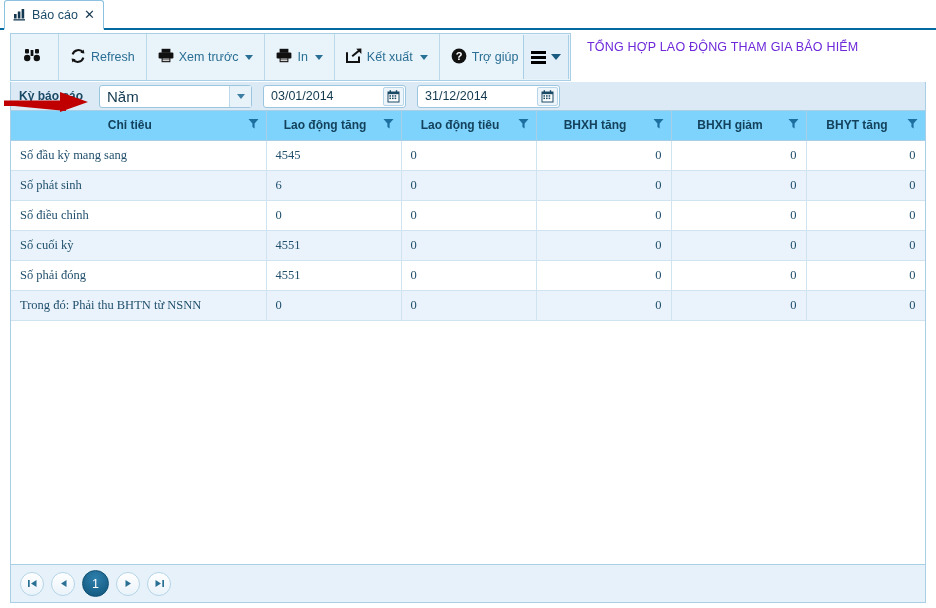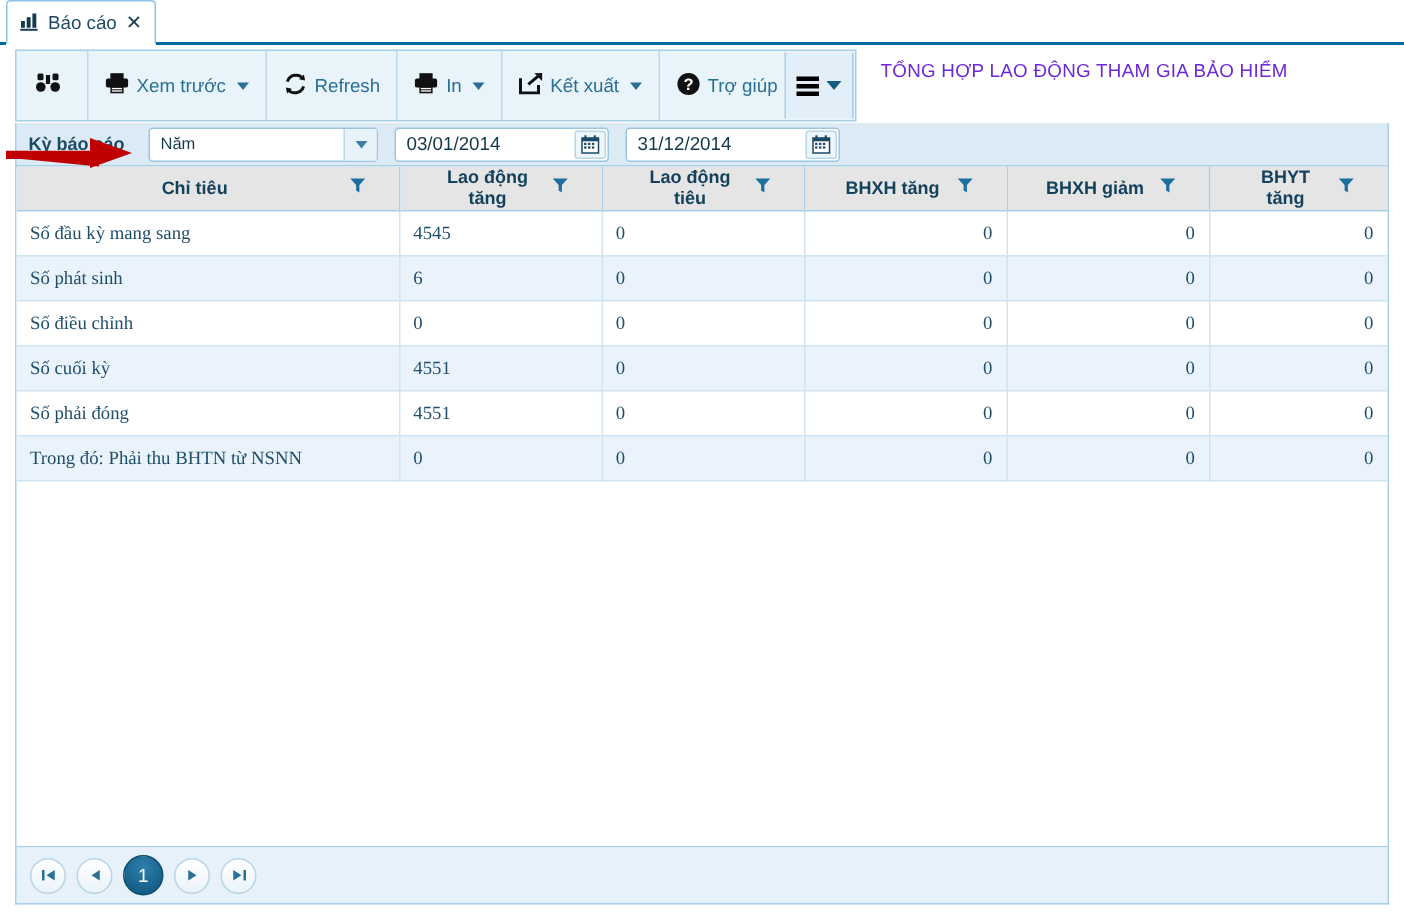--- a/index.html
+++ b/index.html
@@ -157,21 +157,21 @@
     width: 153px; height: 23px;
     background: #ffffff;
     border: 1px solid #9cc6e0;
     border-radius: 3px;
     display: flex;
     align-items: center;
     cursor: pointer;
   }
   .select-box .val {
     padding-left: 7px;
-    font-size: 11px;
+    font-size: 15px;
     color: #13394f;
   }
   .select-box .dd {
     position: absolute;
     right: 0; top: 0;
     width: 22px; height: 21px;
     background: #e8f2f9;
     border-left: 1px solid #bcd9ea;
     display: flex;
     align-items: center;
@@ -220,27 +220,27 @@
     border: 1px solid #a8cfe6;
     overflow: hidden;
   }
   table.datagrid {
     width: 100%;
     border-collapse: collapse;
     table-layout: fixed;
   }
   table.datagrid th {
     height: 29px;
-    background: #e5e5e5;
+    background: #7dd3fc;
     border-right: 1px solid #a8cfe6;
     border-bottom: 1px solid #a8cfe6;
     font-size: 12px;
     font-weight: bold;
     color: #14425c;
-    padding: 0 22px;
+    padding: 0 7px;
     position: relative;
     margin-left: 32px;
   }
   table.datagrid th .hcell {
     display: flex;
     align-items: center;
     justify-content: center;
     gap: 6px;
     height: 100%;
   }
@@ -337,42 +337,42 @@
             <rect x="6.6" y="2" width="2.8" height="6" fill="#111"></rect>
             <circle cx="3.2" cy="10" r="3.2" fill="#111"></circle>
             <circle cx="12.8" cy="10" r="3.2" fill="#111"></circle>
           </svg>
         </span>
         <span></span>
       </div>
 
       <div class="tb-btn">
         <span>
+          <svg width="16" height="16" viewBox="0 0 16 16">
+            <path d="M13.2 4.6A6 6 0 0 0 2.6 6.4" stroke="#111" stroke-width="2" fill="none"></path>
+            <path d="M2.8 11.4A6 6 0 0 0 13.4 9.6" stroke="#111" stroke-width="2" fill="none"></path>
+            <polygon points="13.6,1.6 14.4,5.6 10.4,4.8" fill="#111"></polygon>
+            <polygon points="2.4,14.4 1.6,10.4 5.6,11.2" fill="#111"></polygon>
+          </svg>
+        </span>
+        <span>Refresh</span>
+      </div>
+
+      <div class="tb-btn">
+        <span>
           <svg width="16" height="15" viewBox="0 0 16 15">
             <rect x="3.6" y="0.8" width="8.8" height="4" fill="#111"></rect>
             <rect x="0.6" y="4.4" width="14.8" height="6" rx="1.2" fill="#111"></rect>
             <rect x="3.6" y="9.6" width="8.8" height="4.6" fill="#111"></rect>
             <rect x="4.6" y="10.6" width="6.8" height="0.9" fill="#fff"></rect>
             <rect x="4.6" y="12.2" width="6.8" height="0.9" fill="#fff"></rect>
           </svg>
         </span>
         <span>Xem trước</span>
         <span class="caret"></span>
-      </div>
-
-      <div class="tb-btn">
-        <span>
-          <svg width="16" height="16" viewBox="0 0 16 16">
-            <path d="M13.2 4.6A6 6 0 0 0 2.6 6.4" stroke="#111" stroke-width="2" fill="none"></path>
-            <path d="M2.8 11.4A6 6 0 0 0 13.4 9.6" stroke="#111" stroke-width="2" fill="none"></path>
-            <polygon points="13.6,1.6 14.4,5.6 10.4,4.8" fill="#111"></polygon>
-            <polygon points="2.4,14.4 1.6,10.4 5.6,11.2" fill="#111"></polygon>
-          </svg>
-        </span>
-        <span>Refresh</span>
       </div>
 
       <div class="tb-btn">
         <span>
           <svg width="16" height="15" viewBox="0 0 16 15">
             <rect x="3.6" y="0.8" width="8.8" height="4" fill="#111"></rect>
             <rect x="0.6" y="4.4" width="14.8" height="6" rx="1.2" fill="#111"></rect>
             <rect x="3.6" y="9.6" width="8.8" height="4.6" fill="#111"></rect>
             <rect x="4.6" y="10.6" width="6.8" height="0.9" fill="#fff"></rect>
             <rect x="4.6" y="12.2" width="6.8" height="0.9" fill="#fff"></rect>

